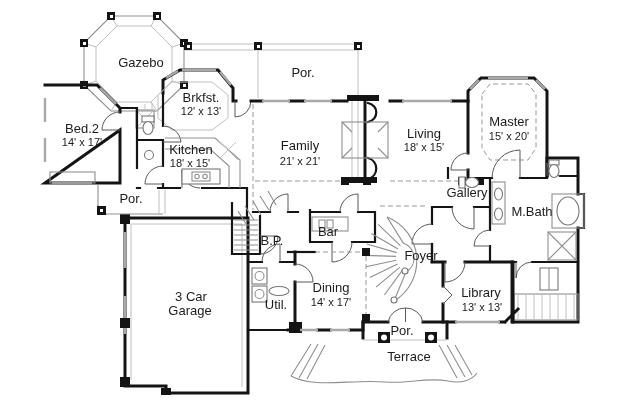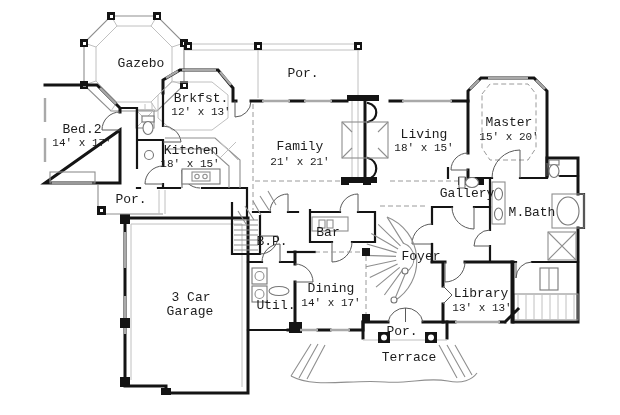--- a/index.html
+++ b/index.html
@@ -1,17 +1,17 @@
 <!DOCTYPE html>
 <html><head>
 <meta charset="utf-8">
 <style>
   html,body{margin:0;padding:0;background:#ffffff;}
   #stage{position:relative;width:620px;height:395px;background:#ffffff;overflow:hidden;
-         font-family:Liberation Mono, monospace;}
+         font-family:Liberation Sans, sans-serif;}
   svg{display:block;}
   .w3{stroke:#141414;stroke-width:3;fill:none;stroke-linecap:square;}
   .w2{stroke:#141414;stroke-width:2.2;fill:none;stroke-linecap:square;}
   .tn{stroke:#8f8f8f;stroke-width:1.1;fill:none;}
   .tl{stroke:#c0c0c0;stroke-width:1;fill:none;}
   .dsh{stroke:#9a9a9a;stroke-width:1;fill:none;stroke-dasharray:5 3;}
   .win{stroke:#a9a9a9;stroke-width:2.4;fill:none;}
   .door{stroke:#5a5a5a;stroke-width:1;fill:none;}
   .fx{stroke:#777;stroke-width:1.1;fill:#ffffff;}
   .blk{fill:#141414;stroke:none;}

